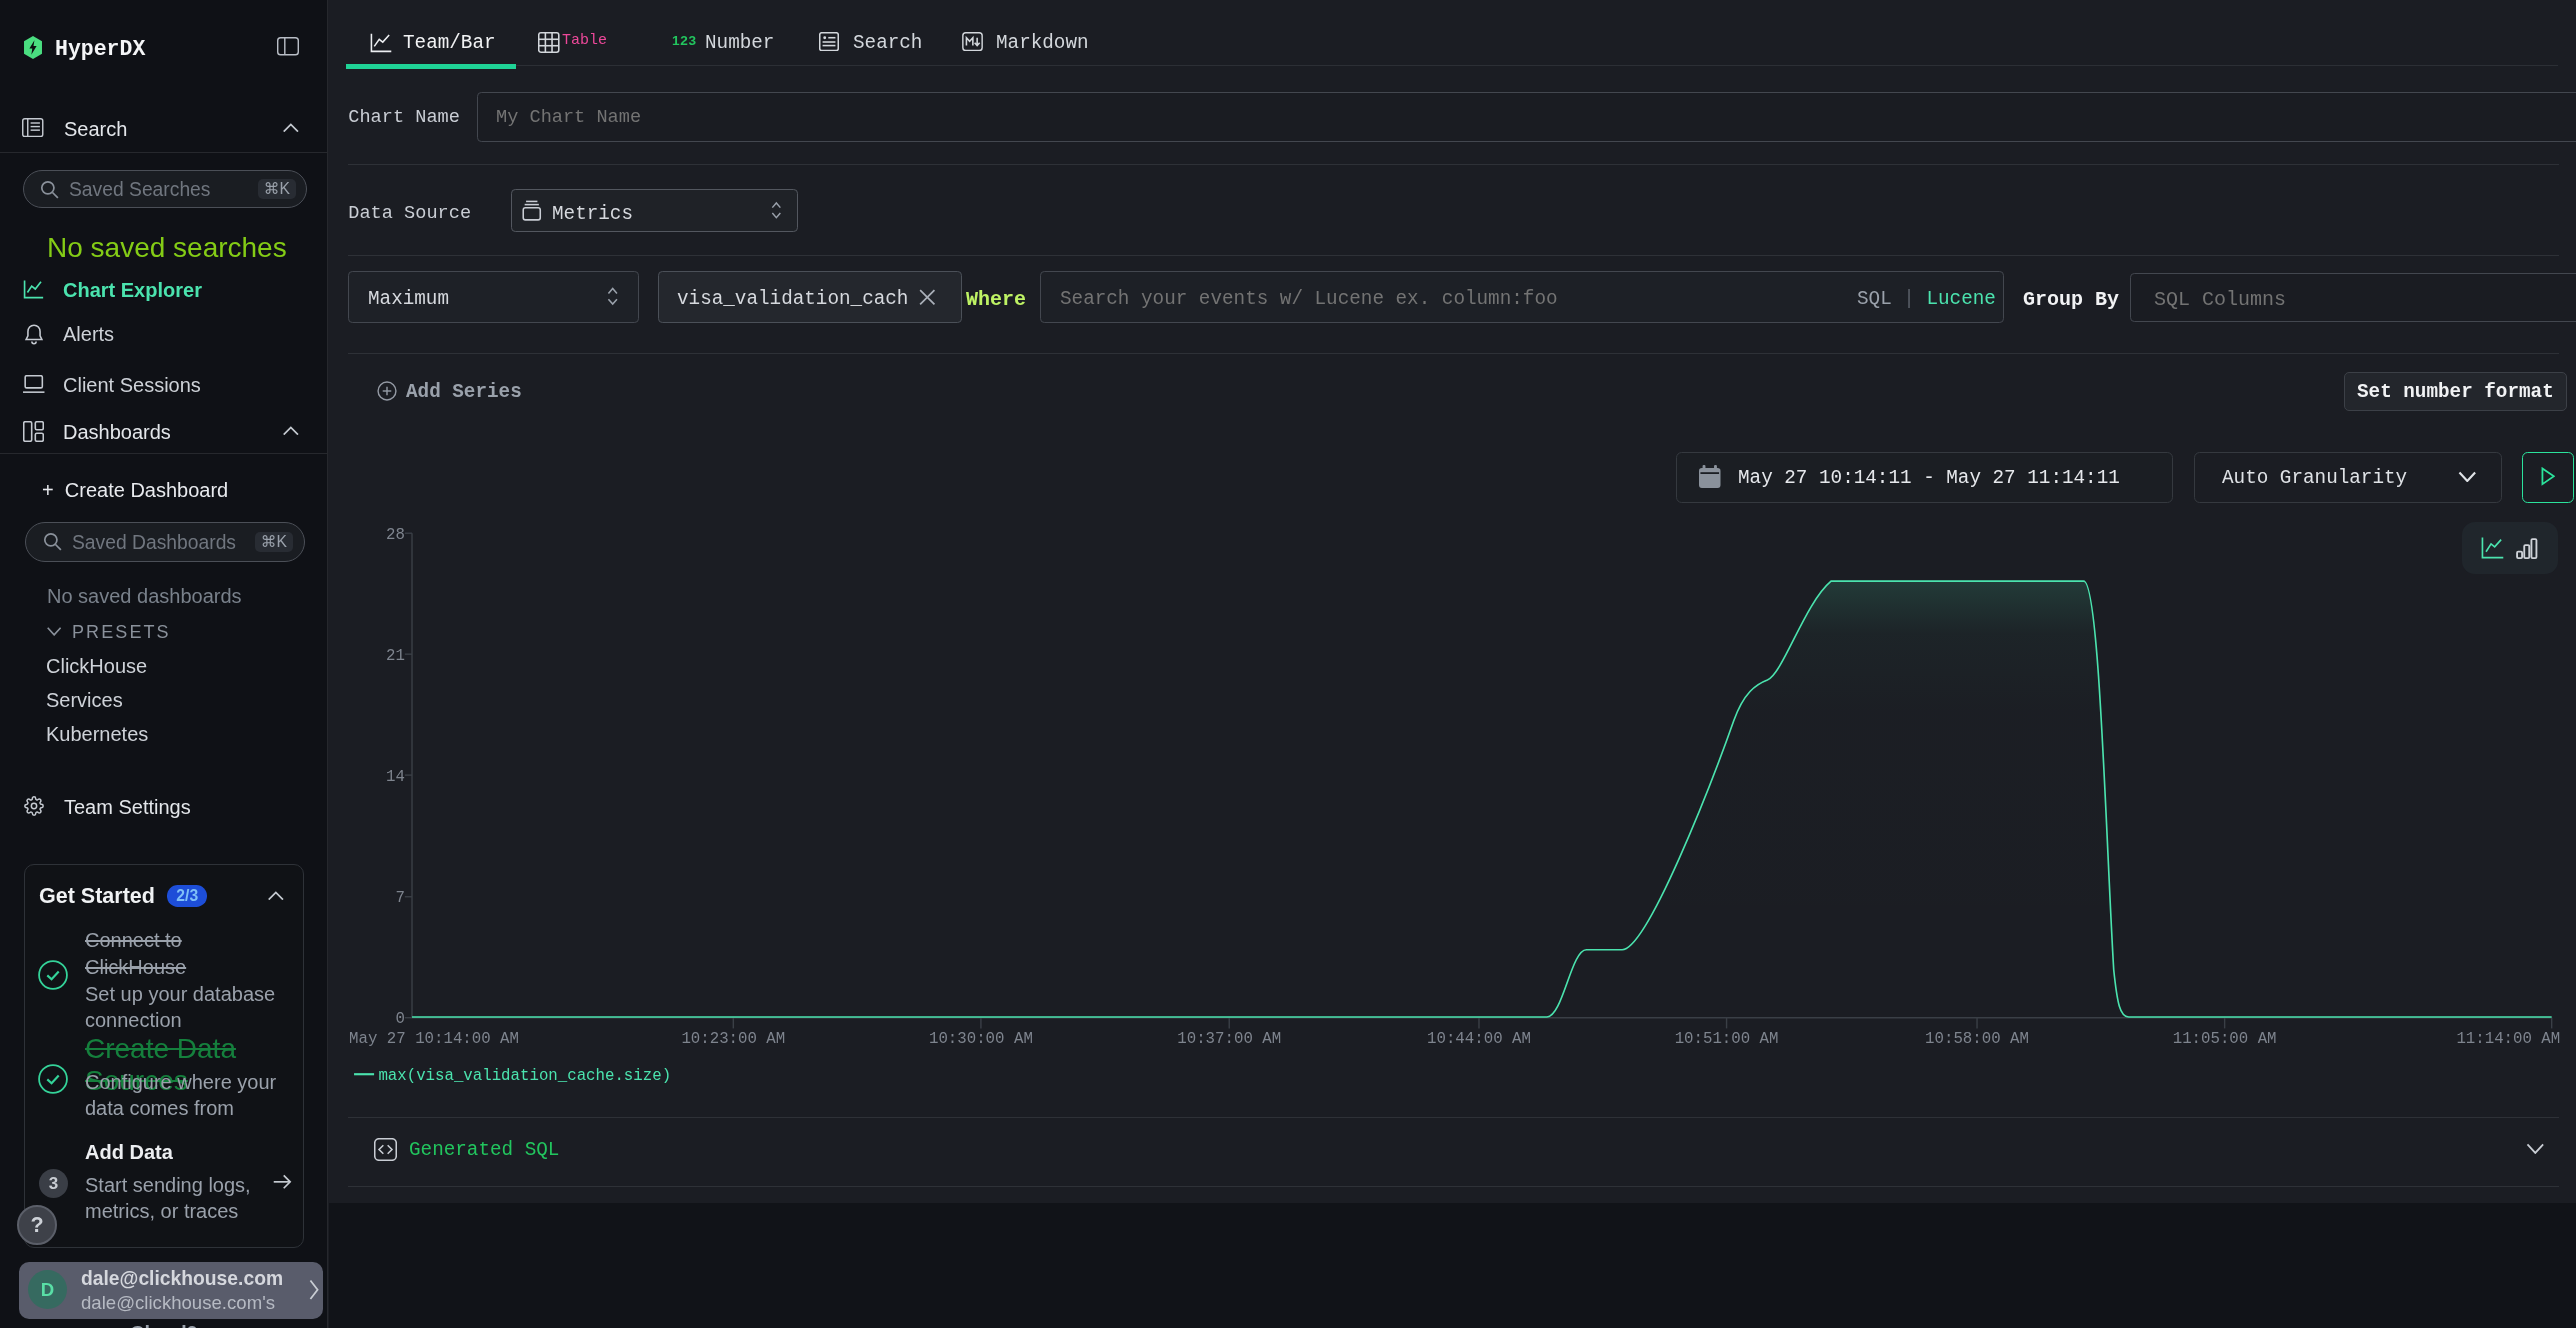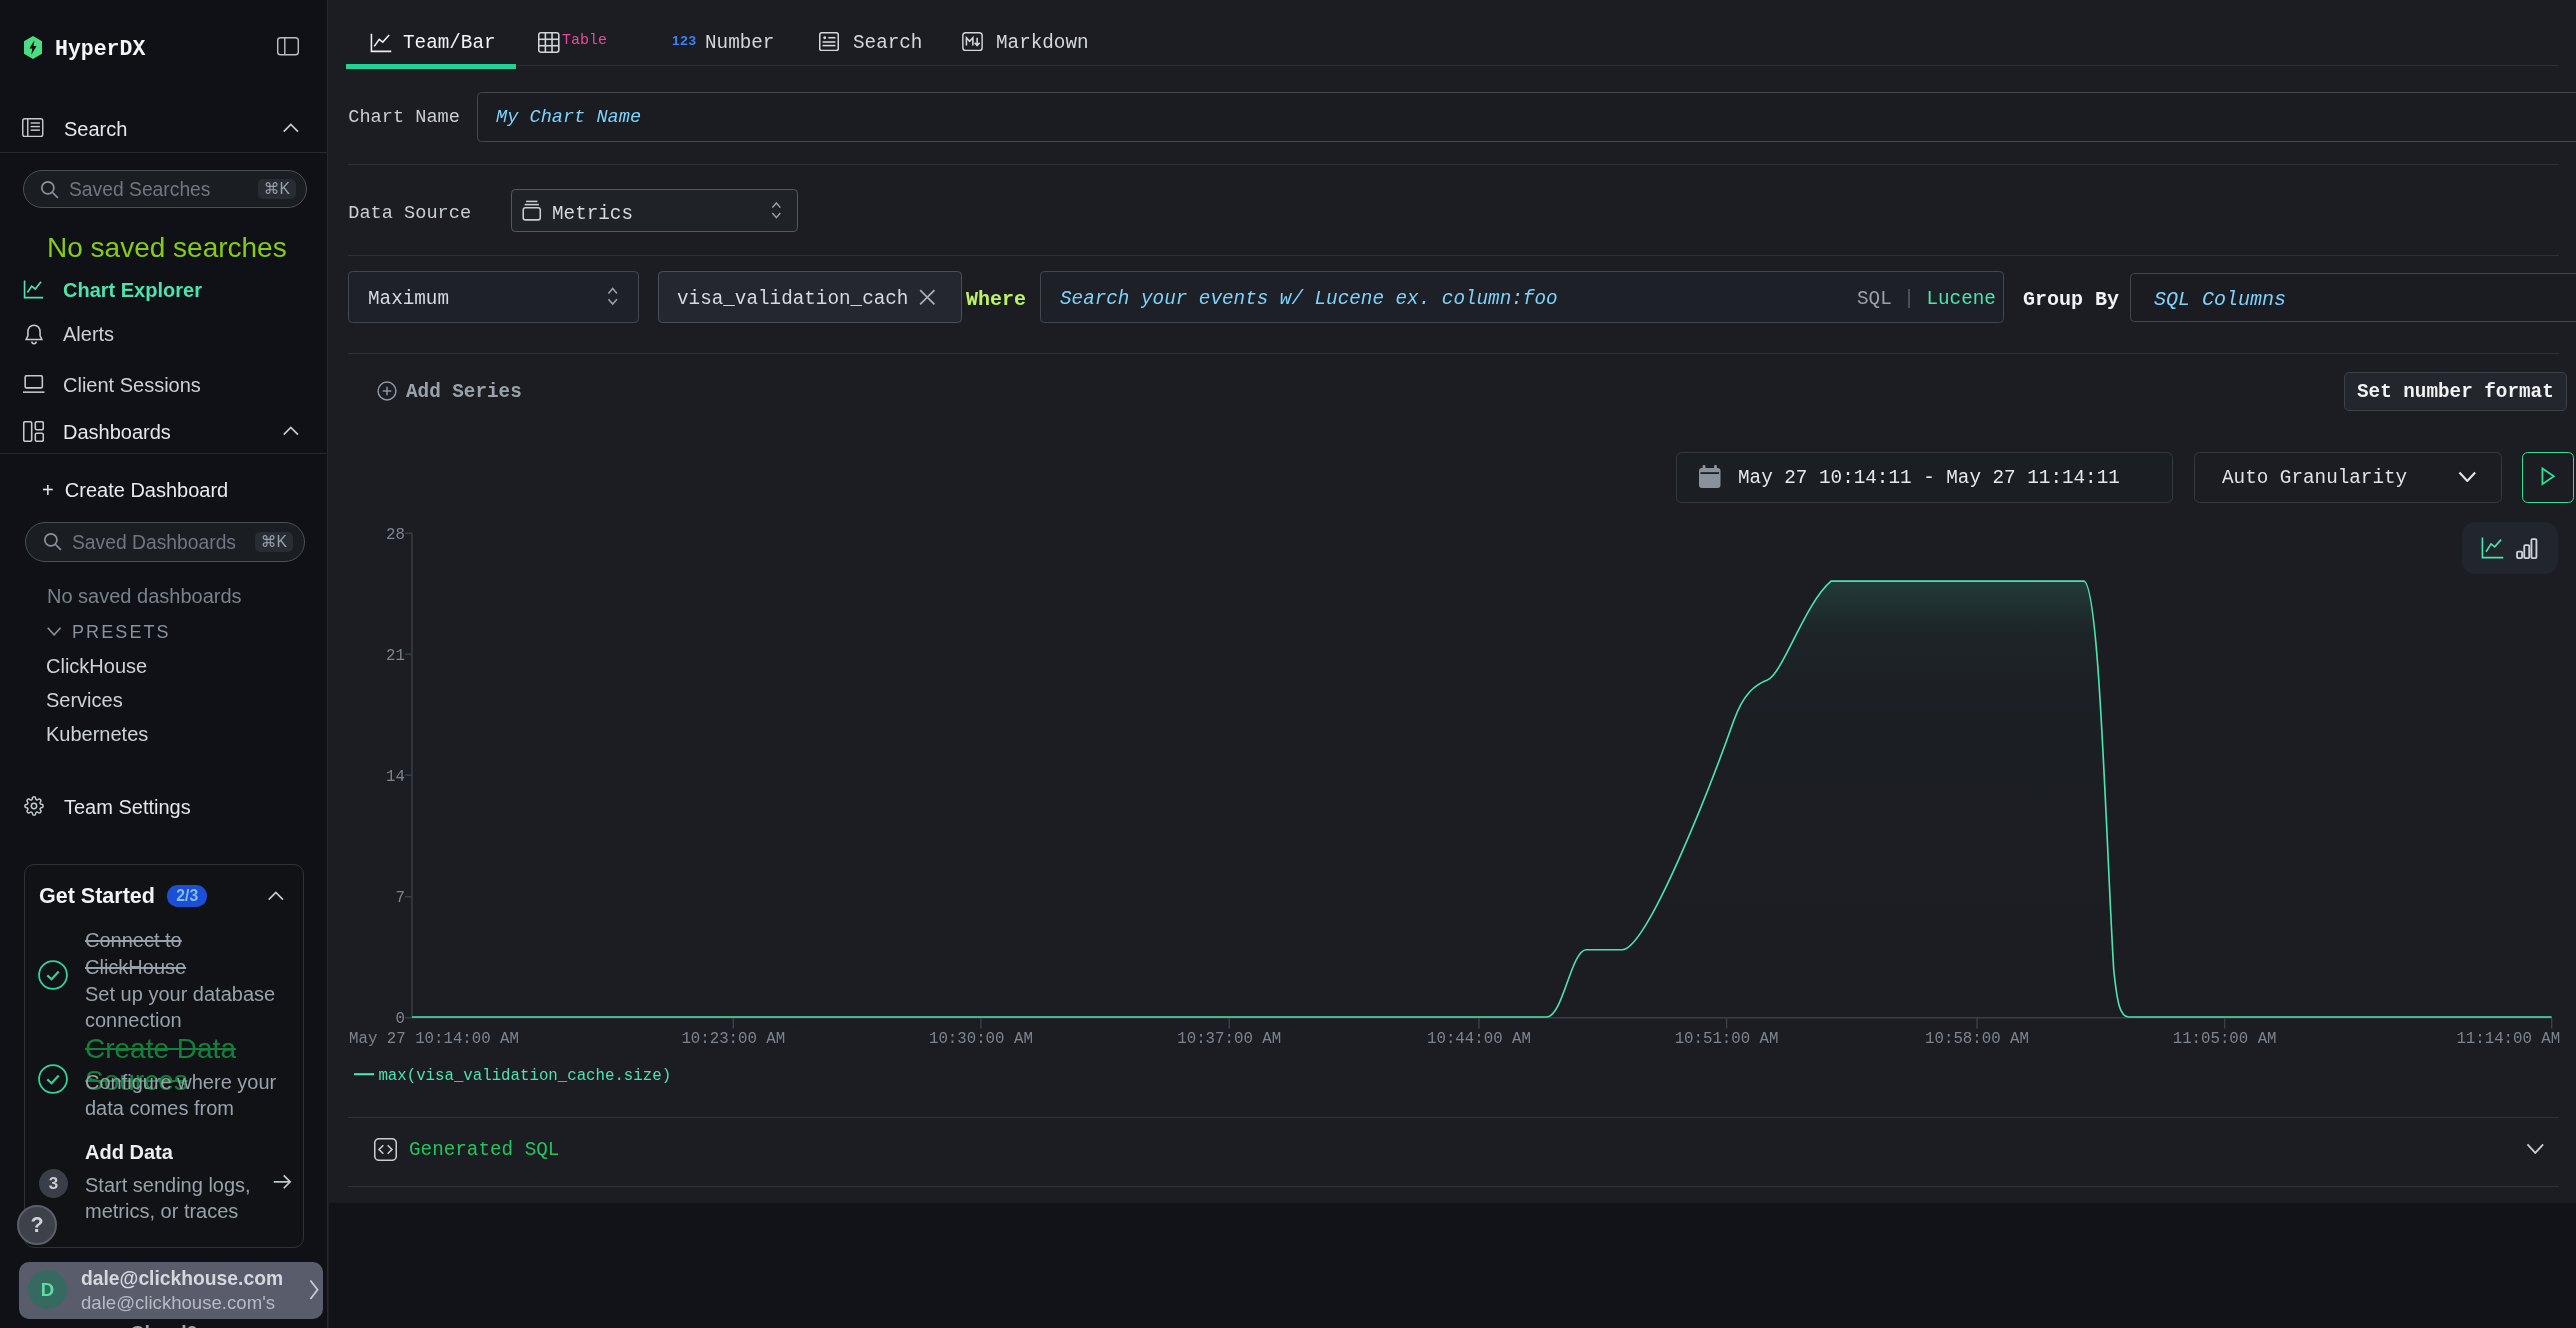--- a/index.html
+++ b/index.html
@@ -16,21 +16,21 @@
   .navtxt { color:#ced2d8; font-size:20px; }
   .pill { position:absolute; background:#1a1d22; border:0.7px solid #4b4f57; border-radius:20px; }
   .kbd { position:absolute; background:#282c33; color:#9aa1ab; border-radius:5px;
     font-size:15.7px; line-height:17px; padding:1.4px 5.7px; }
 
   
   #main { position:absolute; left:329px; top:0; width:2247px; height:1328px; }
   .mdiv { position:absolute; left:18.6px; width:2211px; height:0.7px; background:#2e3137; }
   .mono { font-family:"Liberation Mono", monospace; }
   .inp { position:absolute; background:#1a1c22; border:0.7px solid #43474f; border-radius:4.3px; }
-  .ph { color:#7dd3fc; font-size:18.6px;font-style:italic; }
+  .ph { color:#737373; font-size:18.6px; }
   .lbl { color:#c9cdd4; font-size:18.6px; }
   .grn { color:#4be3ae; }
 </style>
 </head>
 <body>
 <div id="page">
 
   <div id="sidebar">
 
     <svg class="abs" style="left:24px;top:36px" width="18" height="23" viewBox="0 0 25 32">
@@ -176,21 +176,21 @@
 
     <svg class="abs" style="left:209px;top:31.5px" width="21.5" height="21" viewBox="0 0 30 29" fill="none" stroke="#d3d7dc" stroke-width="2.2">
       <rect x="1" y="1" width="28" height="27" rx="3"></rect>
       <line x1="1" y1="10" x2="29" y2="10"></line>
         <line x1="1" y1="19" x2="29" y2="19"></line>
       <line x1="10.3" y1="1" x2="10.3" y2="28"></line>
         <line x1="19.6" y1="1" x2="19.6" y2="28"></line>
     </svg>
     <div class="abs mono" style="left:233px;top:32px;color:#ec4899;font-size:15px">Table</div>
 
-    <div class="abs" style="left:343px;top:33px;color:#3b82f6;font-size:13.6px;font-weight:600;font-family:'Liberation Sans',sans-serif;letter-spacing:0.7px">123</div>
+    <div class="abs" style="left:343px;top:33px;color:#22c55e;font-size:13.6px;font-weight:600;font-family:'Liberation Sans',sans-serif;letter-spacing:0.7px">123</div>
     <div class="abs mono" style="left:376px;top:32px;color:#d3d7dc;font-size:19.3px">Number</div>
 
     <svg class="abs" style="left:490px;top:32px" width="20" height="19.3" viewBox="0 0 28 27" fill="none" stroke="#d3d7dc" stroke-width="2.2">
       <rect x="1" y="1" width="26" height="25" rx="3"></rect>
       <circle cx="8" cy="8" r="2" fill="#d3d7dc" stroke="none"></circle>
       <line x1="13" y1="8" x2="23" y2="8"></line>
         <line x1="5" y1="14" x2="23" y2="14"></line>
         <line x1="5" y1="19" x2="23" y2="19"></line>
     </svg>
     <div class="abs mono" style="left:524px;top:32px;color:#d3d7dc;font-size:19.3px">Search</div>

